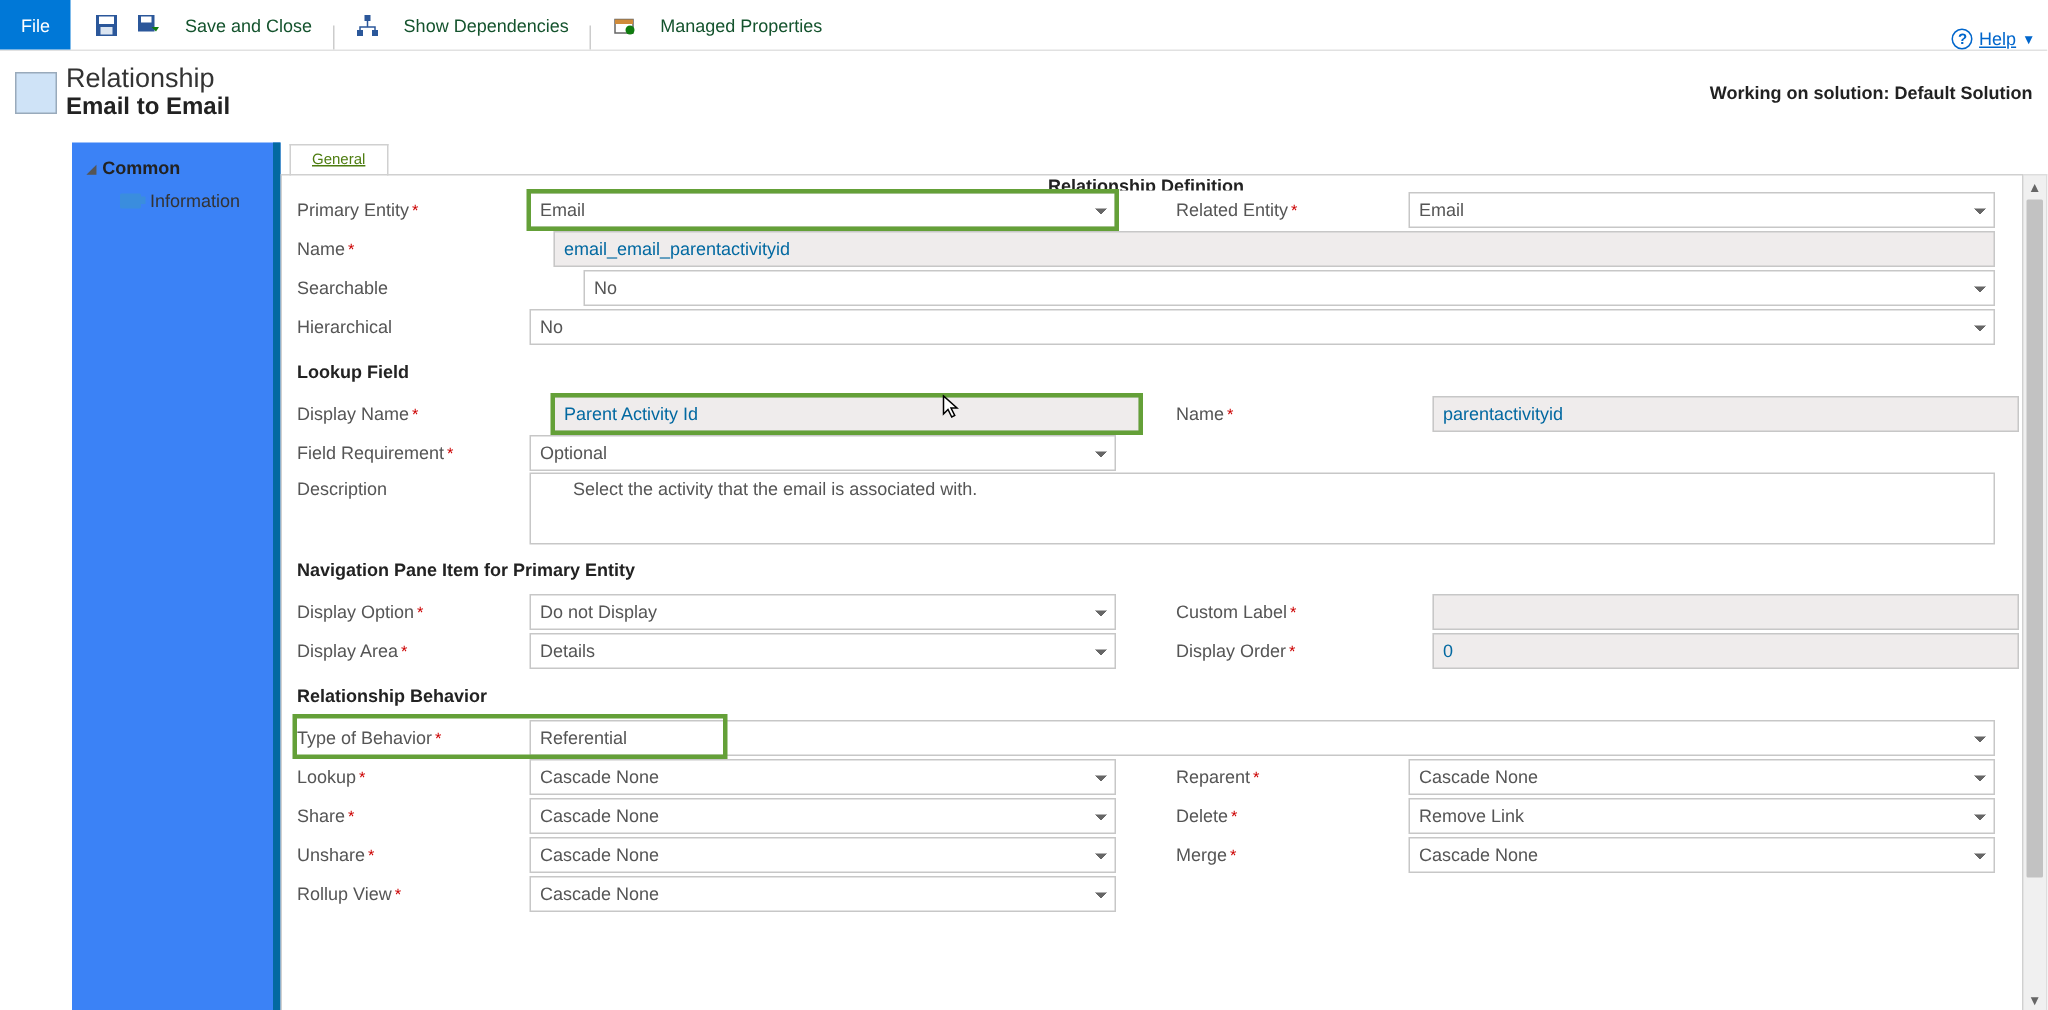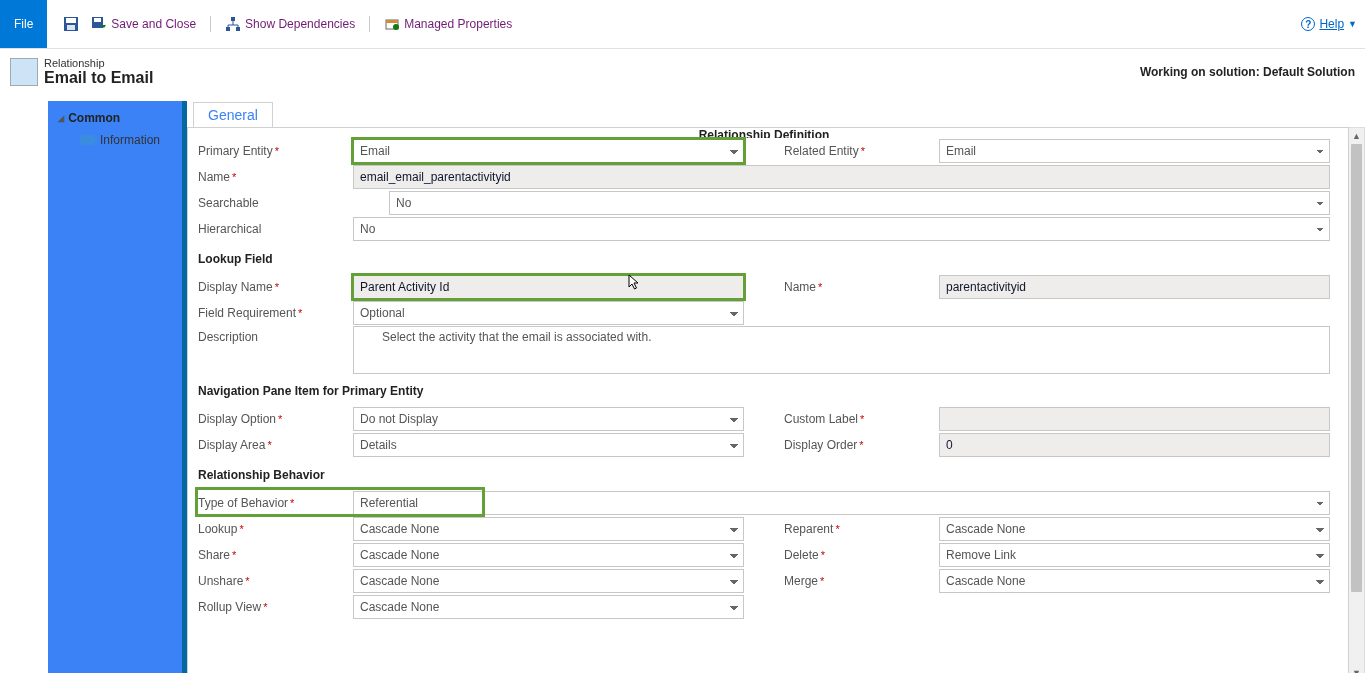--- a/index.html
+++ b/index.html
@@ -1,68 +1,68 @@
 <!DOCTYPE html>
 <html><head>
 <meta charset="utf-8">
 <style>
   * { box-sizing: border-box; }
   body { margin:0; font-family: "Segoe UI", Arial, sans-serif; font-size:12px; color:#333; background:#fff; }
   
   
-  .toolbar { display:flex; align-items:center; height:49px; border-bottom:1px solid #e1e1e1; padding-right:8px; }
+  .toolbar { display:flex; align-items:flex-end; height:34px; border-bottom:1px solid #e1e1e1; padding-right:8px; }
   .file-btn { background:#0078d7; color:#fff; height:100%; display:flex; align-items:center; padding:0 14px; font-size:12px; cursor:pointer; }
   .tb-sep { width:1px; height:16px; background:#ccc; margin:0 8px; }
-  .tb-btn { display:flex; align-items:center; gap:4px; padding:0 6px; height:100%; cursor:pointer; color:#701a75; }
+  .tb-btn { display:flex; align-items:center; gap:16px; padding:0 6px; height:100%; cursor:pointer; color:#14532d; }
   .tb-btn svg, .tb-btn .ico { width:16px; height:16px; display:inline-block; }
   .help { margin-left:auto; display:flex; align-items:center; gap:4px; color:#0066cc; cursor:pointer; }
   .help .q { width:14px;height:14px;border:1.5px solid #0066cc;border-radius:50%;display:flex;align-items:center;justify-content:center;font-size:10px;color:#0066cc;font-weight:bold; }
   .help .u { text-decoration:underline; }
   .help .caret { font-size:9px; }
   
   
   .hdr { display:flex; align-items:center; padding:8px 10px 14px 10px; }
   .hdr-ico { width:28px; height:28px; margin-right:6px; background:#cfe3f7;border:1px solid #9ab; }
-  .hdr-txt .t1 { font-size:11px; color:#333; }
+  .hdr-txt .t1 { font-size:18px; color:#333; }
   .hdr-txt .t2 { font-size:16px; font-weight:bold; color:#222; }
   .hdr-right { margin-left:auto; font-size:12px; font-weight:bold; color:#222; }
   
   .body-wrap { display:flex; height:calc(673px - 34px - 58px); }
   
   
   .leftnav { width:197px; background:#3b82f6; padding:6px 0; border-right:5px solid #0369a1;margin-left:48px; }
   .leftnav .grp { font-weight:bold; color:#222; padding:4px 10px; cursor:pointer; }
   .leftnav .grp::before { content:"◢"; font-size:8px; margin-right:4px; color:#555; display:inline-block; transform:translateY(-1px);}
   .leftnav .item { padding:4px 10px 4px 32px; cursor:pointer; color:#333; display:flex;align-items:center;gap:6px;}
   .leftnav .item .ic { width:14px;height:10px;background:#3a8dde;display:inline-block;border-radius:1px; position:relative;}
   .leftnav .item .ic::before{content:"";position:absolute;right:-3px;top:2px;width:5px;height:5px;background:#3a8dde;}
   
   
   .tabbar { display:flex; padding-left:6px; }
-  .tab { border:1px solid #d0d0d0; border-bottom:none; padding:4px 14px 5px; font-size:14px; background:#fff; color:#3b82f6; position:relative; top:1px; cursor:pointer;}
+  .tab { border:1px solid #d0d0d0; border-bottom:none; padding:4px 14px 5px; font-size:10px; background:#fff; color:#4d7c0f; position:relative; top:1px; cursor:pointer;text-decoration:underline;}
   
   
   .content-outer { flex:1; display:flex; }
   .content { flex:1; border:1px solid #d0d0d0; padding:0 18px 12px 10px; overflow:hidden; position:relative; }
   .scrollbar-fake { width:16px; background:#f0f0f0; border:1px solid #ddd; border-left:none; display:flex; flex-direction:column; }
   .scrollbar-fake .arr { height:16px; display:flex;align-items:center;justify-content:center;font-size:9px;color:#666;cursor:pointer;}
   .scrollbar-fake .track { flex:1; position:relative; }
   .scrollbar-fake .thumb { position:absolute; left:2px; right:2px; top:0; height:86%; background:#c2c2c2; border-radius:1px; }
   
   .section-title { font-weight:bold; font-size:12px; color:#222; padding:10px 0 8px; }
   .cutoff { margin-top:-6px; }
   
   .form-row { display:flex; align-items:center; min-height:26px; margin-bottom:0px; }
   .col { display:flex; align-items:center; }
   .lbl { width:155px; color:#555; font-size:12px; padding:4px 0;}
   .req-red { color:#c00; margin-left:2px; font-size:11px;}
   
   .field, .sel, .ta { height:24px; border:1px solid #c7c7c7; background:#fff; font-size:12px; color:#555; padding:3px 6px; width:100%; }
   .sel { appearance:none; background-image:linear-gradient(45deg,transparent 50%,#666 50%),linear-gradient(-45deg,transparent 50%,#666 50%); background-position:right 9px top 10px,right 5px top 10px; background-size:4px 4px,4px 4px; background-repeat:no-repeat; padding-right:20px;}
-  .readonly { background:#efecec; color:#0f172a; }
+  .readonly { background:#efecec; color:#0369a1;margin-left:16px; }
   
   .left-half { width:546px; display:flex; align-items:center; }
   .right-half { width:546px; display:flex; align-items:center; margin-left:40px;}
   .input-area { flex:1; }
   .full-input { flex:1; }
   
   .highlight-green { outline:3px solid #64a038; outline-offset:-1px; }
   
   .ta { height:48px; resize:none; font-family:inherit;padding-left:28px; }
   

